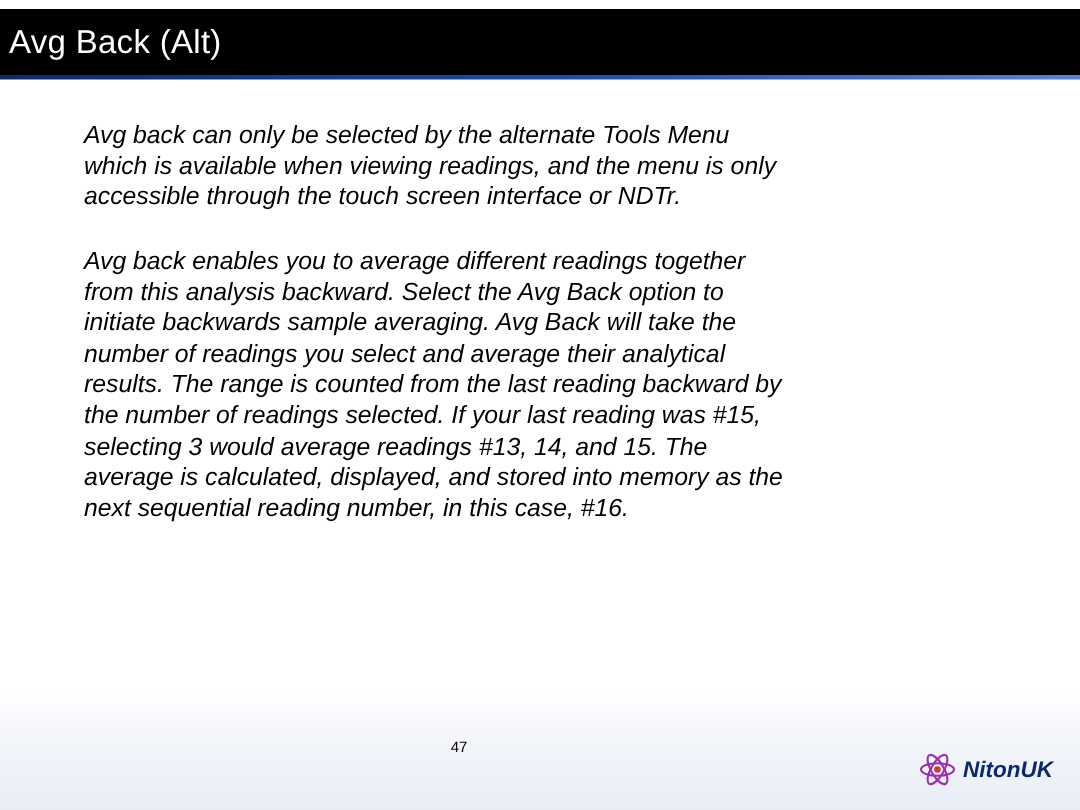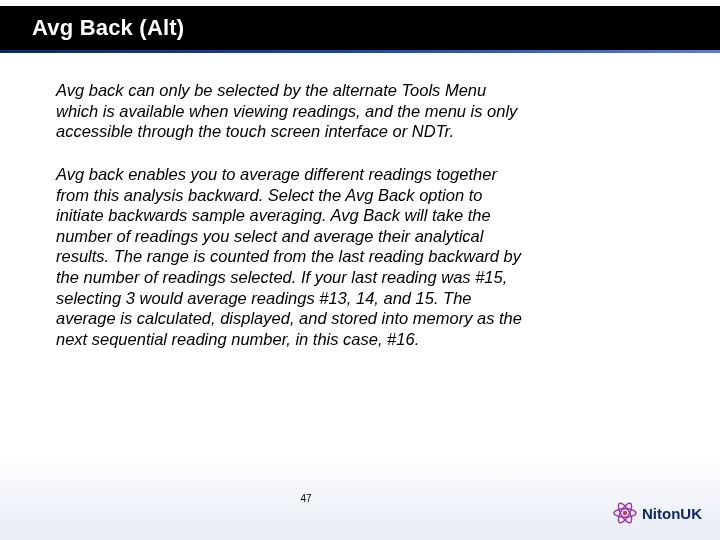--- a/index.html
+++ b/index.html
@@ -23,22 +23,22 @@
     left: 0;
     width: 720px;
     height: 44px;
     background: #000000;
     display: flex;
     align-items: center;
   }
   .title-text {
     color: #ffffff;
     font-size: 22px;
-    padding-left: 32px;
-    font-weight: 700;
+    padding-left: 6px;
+    font-weight: 400;
     letter-spacing: 0.2px;
   }
   .title-underline {
     position: absolute;
     top: 50px;
     left: 0;
     width: 720px;
     height: 3px;
     background: linear-gradient(to right, #0b2a6b 0%, #1a4aa8 50%, #5a7fd8 100%);
   }
@@ -78,20 +78,21 @@
     position: absolute;
     right: 18px;
     bottom: 14px;
     display: flex;
     align-items: center;
     gap: 4px;
   }
   .logo-text {
     font-size: 15px;
     font-weight: bold;
+    font-style: italic;
     color: #0b2a6b;
   }
   .logo-icon {
     width: 26px;
     height: 26px;
     position: relative;
   }
   .logo-icon svg {
     width: 26px;
     height: 26px;

